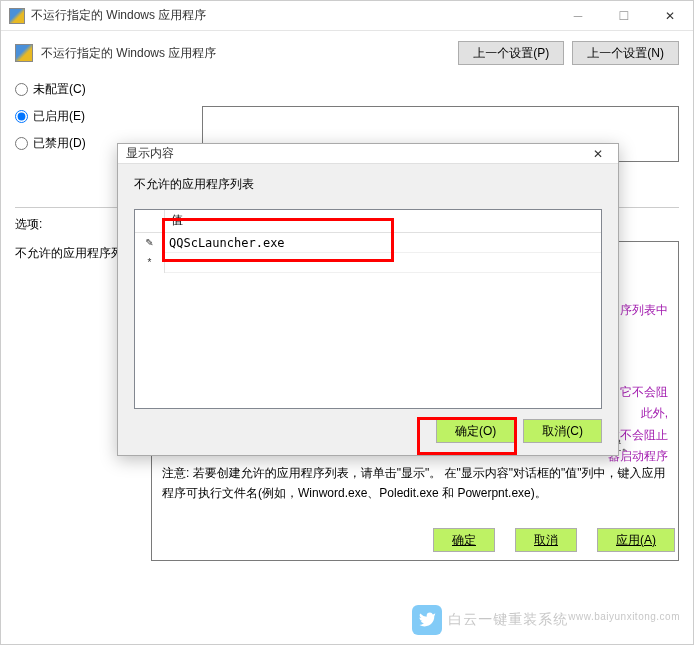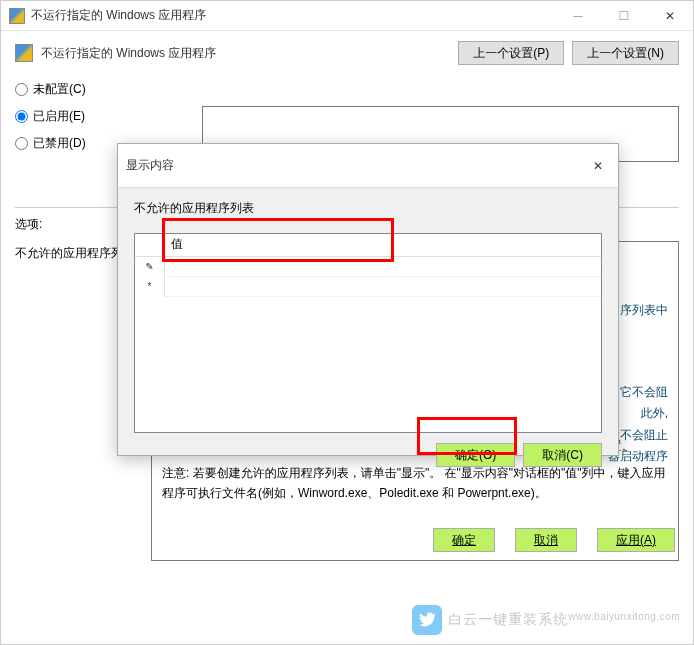--- a/index.html
+++ b/index.html
@@ -36,21 +36,21 @@
     .options-area { display: flex; gap: 10px; }
     .left-text { width: 126px; padding-top: 4px; }
     .help-box { flex: 1; border: 1px solid #7a7a7a; padding: 8px 10px; height: 320px; line-height: 1.6; font-size: 12px; overflow: hidden; }
     .help-box p { margin-bottom: 8px; }
     
     .bottom-btns { position: absolute; bottom: 19px; right: 18px; display: flex; gap: 20px; text-decoration: underline; }
     .btn { height: 24px; padding: 0 18px; background: #bef264; border: 1px solid #adadad; font-size: 12px; cursor: pointer; }
     
     
     .modal { position: absolute; top: 143px; left: 117px; width: 502px; height: 313px; background: #f0f0f0; border: 1px solid #aaa; box-shadow: 0 4px 16px rgba(0,0,0,0.25); }
-    .modal-titlebar { height: 44px; background: #fff; display: flex; align-items: center; padding: 0 8px; border-bottom: 1px solid #e0e0e0; }
+    .modal-titlebar { height: 20px; background: #fff; display: flex; align-items: center; padding: 0 8px; border-bottom: 1px solid #e0e0e0; }
     .modal-title { flex: 1; font-size: 12px; color: #333; }
     .modal-close { width: 40px; height: 28px; display: flex; align-items: center; justify-content: center; color: #333; margin-right: -8px; }
     .modal-body { padding: 12px 16px 8px; }
     .modal-subtitle { font-size: 12px; margin-bottom: 16px; }
     
     .grid-wrap { border: 1px solid #828790; background: #fff; height: 200px; }
     .grid-header-row { display: flex; border-bottom: 1px solid #e0e0e0; background: #fff; }
     .grid-rowhead { width: 30px; border-right: 1px solid #e0e0e0; background: #fff; height: 22px; }
     .grid-colhead { flex: 1; padding: 2px 6px; font-size: 12px; height: 22px; }
     .grid-row { display: flex; border-bottom: 1px solid #f0f0f0; height: 20px; align-items: center; }
@@ -137,21 +137,21 @@
     </div>
 
     <div class="bottom-btns">
       <button class="btn">确定</button>
       <button class="btn">取消</button>
       <button class="btn">应用(A)</button>
     </div>
   </div>
 </div>
 
-<div style="position:absolute; top:300px; right:26px; text-align:right; line-height:1.8; font-size:12px; color:#0c4a6e; pointer-events:none;">
+<div style="position:absolute; top:300px; right:26px; text-align:right; line-height:1.8; font-size:12px; color:#a21caf; pointer-events:none;">
   <div>序列表中</div>
   <div style="height:60px"></div>
   <div>它不会阻</div>
   <div>此外,</div>
   <div>置不会阻止</div>
   <div>器启动程序</div>
 </div>
 
 <div class="modal">
   <div class="modal-titlebar">
@@ -162,20 +162,21 @@
     <div class="modal-subtitle">不允许的应用程序列表</div>
     <div class="grid-wrap">
       <div class="grid-header-row">
         <div class="grid-rowhead"></div>
         <div class="grid-colhead">值</div>
       </div>
       <div class="grid-row">
         <div class="grid-rowhead">
             <span class="grid-mark">✎</span>
           </div>
+        <div class="grid-cell">QQScLauncher.exe</div>
       </div>
       <div class="grid-row">
         <div class="grid-rowhead">
             <span class="grid-mark">*</span>
           </div>
         <div class="grid-cell"></div>
       </div>
     </div>
     <div class="modal-btns">
       <button class="btn">确定(O)</button>

